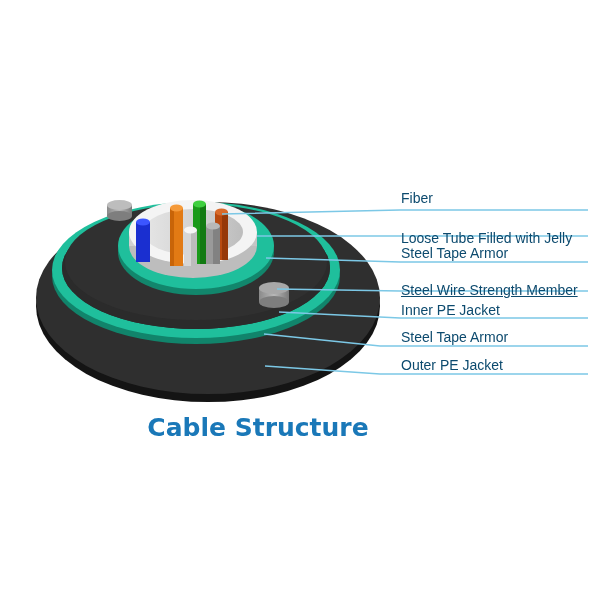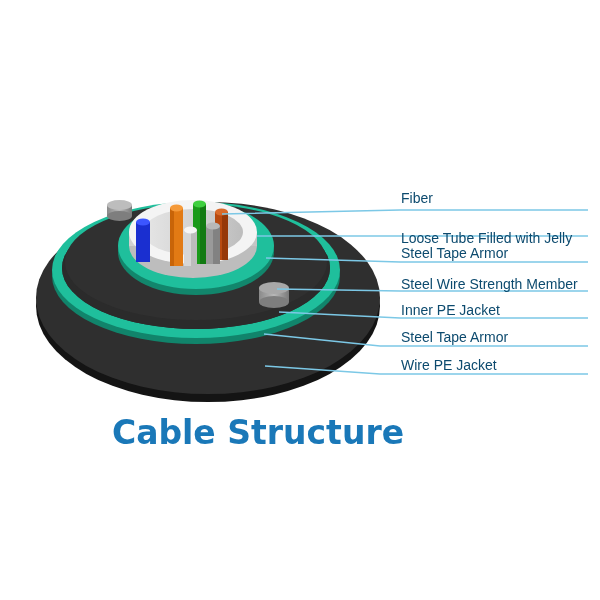--- a/index.html
+++ b/index.html
@@ -1,19 +1,19 @@
 <!DOCTYPE html>
 <html><head>
 <meta charset="utf-8">
 <style>
   html, body { margin: 0; padding: 0; background: #ffffff; }
   body { width: 600px; height: 600px; position: relative; overflow: hidden; font-family: "Liberation Sans", sans-serif; }
   #diagram { position: absolute; left: 0; top: 0; width: 600px; height: 600px; }
   .label { position: absolute; font-family: "Liberation Sans", sans-serif; font-size: 14px; color: #0c4a6e; white-space: nowrap; }
-  .title { position: absolute; left: 0; width: 516px; top: 413px; text-align: center; font-family: "DejaVu Sans", sans-serif; font-weight: bold; font-size: 33px; color: #1a78b8; letter-spacing: 0px; }
+  .title { position: absolute; left: 0; width: 516px; top: 413px; text-align: center; font-family: "DejaVu Sans", sans-serif; font-weight: bold; font-size: 25px; color: #1a78b8; letter-spacing: 0px; }
 </style>
 </head>
 <body>
 
 <svg id="diagram" viewBox="0 0 600 600" xmlns="http://www.w3.org/2000/svg">
   <defs>
     <linearGradient id="tubeGrad" x1="0" y1="0" x2="1" y2="0">
       <stop offset="0" stop-color="#cfcfcf"></stop>
       <stop offset="0.5" stop-color="#f2f2f2"></stop>
       <stop offset="1" stop-color="#c4c4c4"></stop>
@@ -108,18 +108,18 @@
     <polyline points="277,289 400,291 588,291"></polyline>
     <polyline points="279,312 400,318 588,318"></polyline>
     <polyline points="264,334 380,346 588,346"></polyline>
     <polyline points="265,366 380,374 588,374"></polyline>
   </g>
 </svg>
 
 <div class="label" style="left:401px; top:190px;">Fiber</div>
 <div class="label" style="left:401px; top:230px;">Loose Tube Filled with Jelly</div>
 <div class="label" style="left:401px; top:245px;">Steel Tape Armor</div>
-<div class="label" style="left:401px; top:276px;">Steel Wire Strength Member</div>
+<div class="label" style="left:401px; top:282px;text-decoration:underline;">Steel Wire Strength Member</div>
 <div class="label" style="left:401px; top:302px;text-align:right;">Inner PE Jacket</div>
 <div class="label" style="left:401px; top:329px;">Steel Tape Armor</div>
-<div class="label" style="left:401px; top:357px;">Wire PE Jacket</div>
+<div class="label" style="left:401px; top:357px;">Outer PE Jacket</div>
 
 <div class="title">Cable Structure</div>
 
 </body></html>

